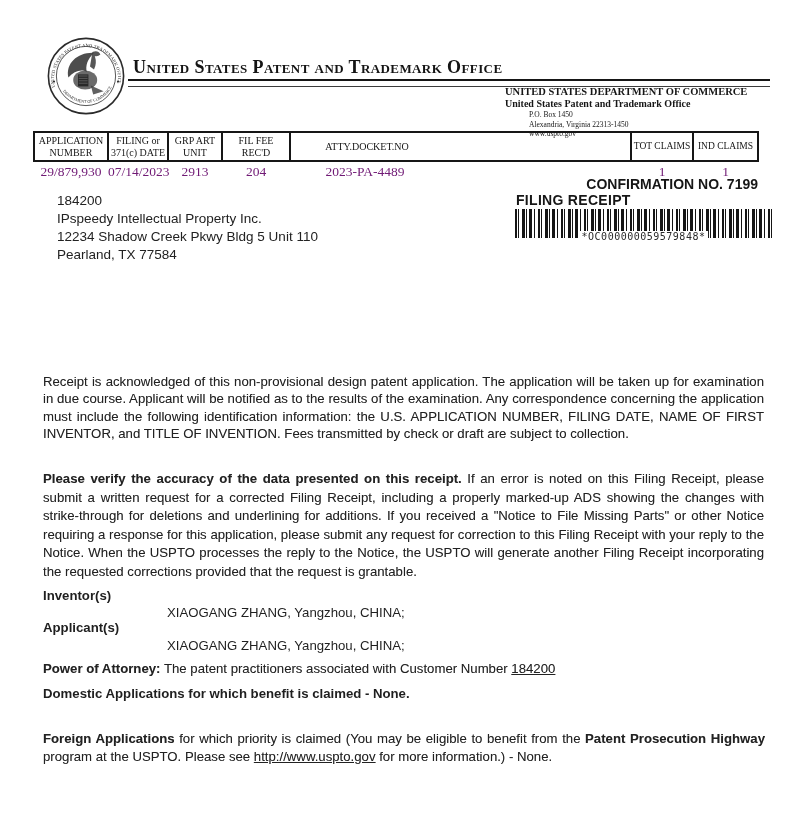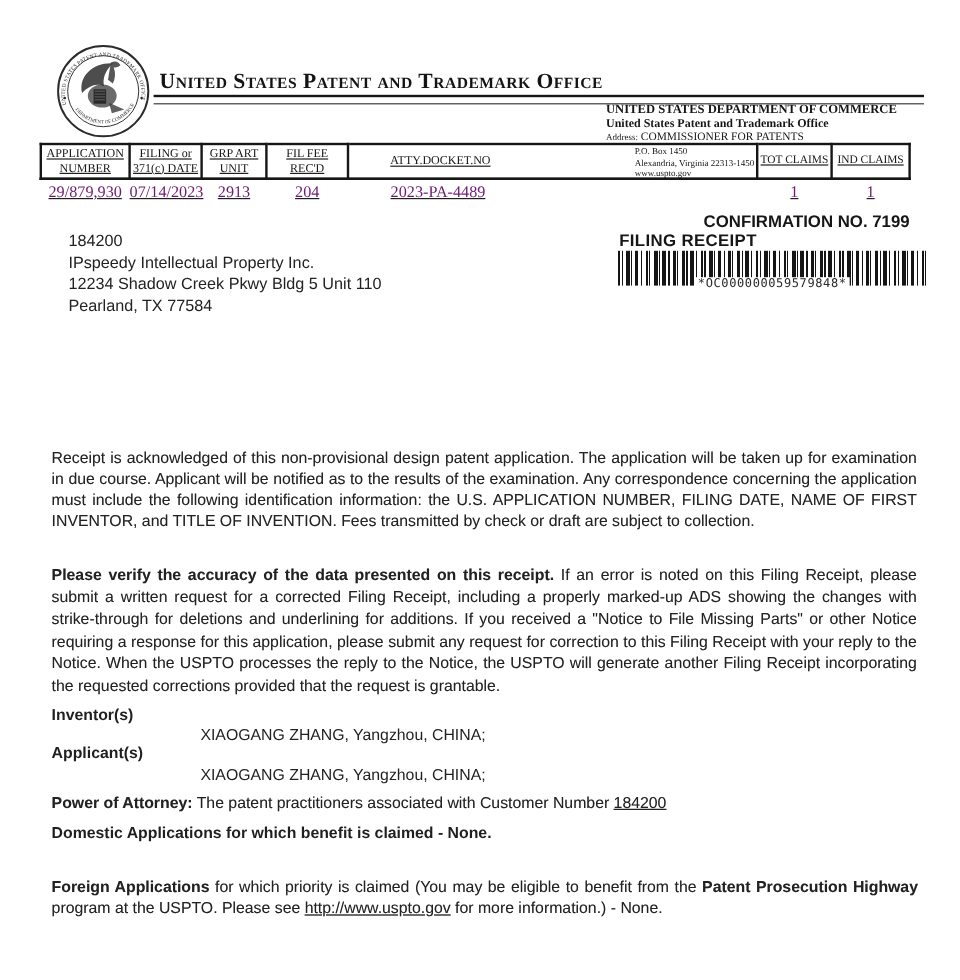--- a/index.html
+++ b/index.html
@@ -14,21 +14,21 @@
   .masthead-rule{left:128px;top:79px;width:642px;height:5px;
        border-top:2.5px solid #161616;border-bottom:1px solid #3c3c3c;}
   .commerce{left:505px;top:86px;width:262px;font-family:"Liberation Serif",serif;color:#161616;line-height:1.18;}
   .commerce .l1{font-weight:bold;font-size:10.5px;white-space:nowrap;}
   .commerce .l2{font-weight:bold;font-size:10px;}
   .commerce .l3{font-size:9.5px;}
   .commerce .l3 .addr-label{font-size:7.5px;}
   .commerce .sub{font-size:7.5px;margin-left:24px;line-height:1.25;}
 
   
-  .apptable{left:33px;top:119px;border-collapse:collapse;table-layout:fixed;width:724px;text-decoration:underline;}
+  .apptable{left:33px;top:131px;border-collapse:collapse;table-layout:fixed;width:724px;}
   .apptable th{border:2px solid #161616;font-family:"Liberation Serif",serif;font-weight:normal;
        font-size:10px;line-height:1.15;text-align:center;vertical-align:middle;height:25px;padding:1px 1px;color:#161616;}
   .apptable td{border:none;font-family:"Liberation Serif",serif;font-size:13.5px;
        text-align:center;padding:2px 0 0 0;color:#701a75;}
   .apptable th.small{font-size:9.5px;}
   .atty-inner{width:150px;text-align:center;margin:0;}
 
   
   .conf-no{left:500px;top:176px;width:258px;text-align:right;font-weight:bold;font-size:14px;white-space:nowrap;color:#161616;}
   .filing-receipt{left:516px;top:192px;font-weight:bold;font-size:14px;letter-spacing:.3px;color:#161616;}
@@ -95,21 +95,20 @@
       <path d="M41,50 h11 M41,53 h11 M41,56 h11 M41,59 h11" stroke="#777" stroke-width="0.8"></path>
     </g>
   </svg>
 
   <div class="abs masthead-title">United States Patent and Trademark Office</div>
   <div class="abs masthead-rule"></div>
 
   <div class="abs commerce">
     <div class="l1">UNITED STATES DEPARTMENT OF COMMERCE</div>
     <div class="l2">United States Patent and Trademark Office</div>
-    <div class="l3"><span class="addr-label">Address:</span> <span>COMMISSIONER FOR PATENTS</span></div>
     <div class="sub">P.O. Box 1450</div>
     <div class="sub">Alexandria, Virginia 22313-1450</div>
     <div class="sub">www.uspto.gov</div>
   </div>
 
   <table class="abs apptable">
     <colgroup>
       <col style="width:74px">
         <col style="width:60px">
         <col style="width:54px">

